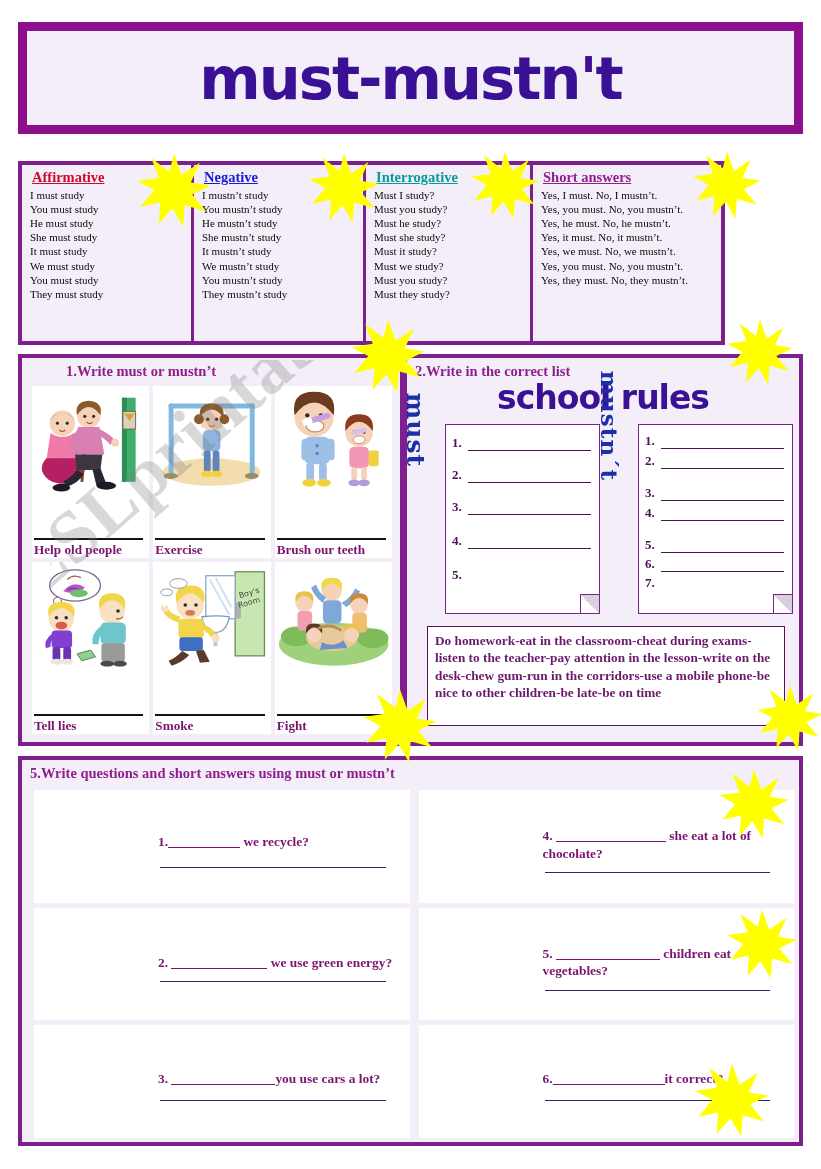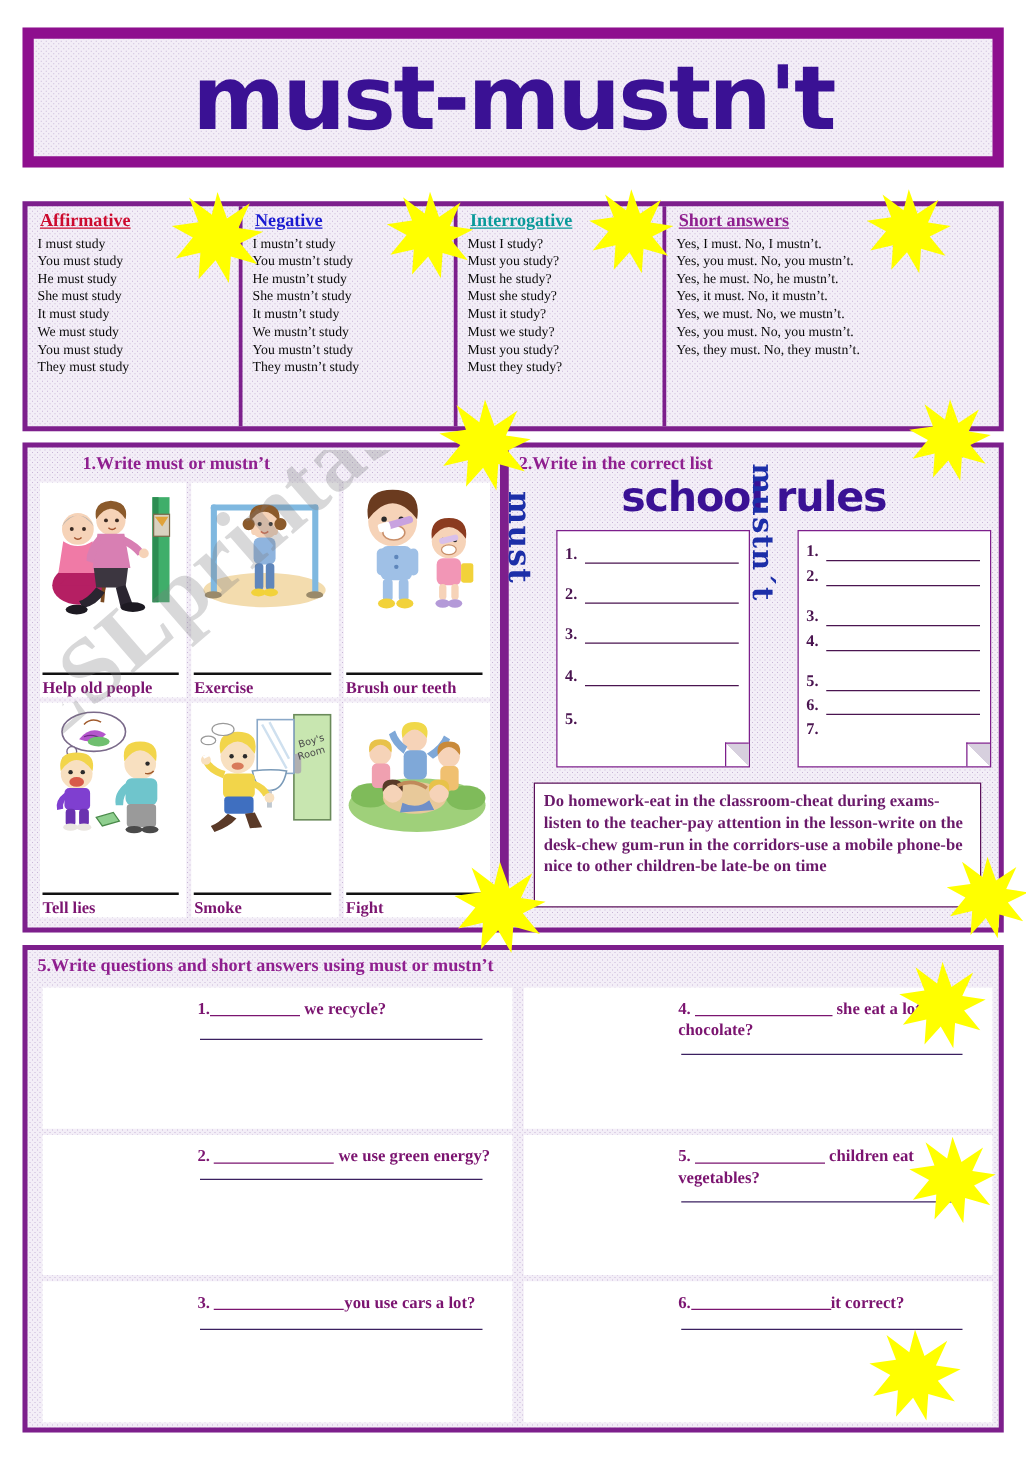--- a/index.html
+++ b/index.html
@@ -23,27 +23,27 @@
   
   .title-banner{
     position:absolute;left:18px;top:22px;width:785px;height:112px;
     border:9px solid #8e0f8e;box-sizing:border-box;
   }
   .title-inner{
     position:absolute;inset:0;display:flex;align-items:center;justify-content:center;
   }
   .title-text{
     font-family:"DejaVu Sans", sans-serif;
-    font-weight:bold;font-size:71px;color:#3a1194;letter-spacing:-2px;
+    font-weight:bold;font-size:59px;color:#3a1194;letter-spacing:-2px;
     line-height:1;white-space:nowrap;
   }
 
   
   .sec-a{
-    position:absolute;left:18px;top:161px;width:785px;height:184px;
+    position:absolute;left:18px;top:161px;width:707px;height:184px;
     border:4px solid #7d1f8c;box-sizing:border-box;
   }
   .sec-a-grid{
     position:absolute;inset:0;display:flex;
   }
   .conj-col{
     position:relative;flex:0 0 auto;padding:5px 0 0 8px;box-sizing:border-box;
     border-right:3px solid #7d1f8c;
   }
   .conj-col:last-child{border-right:none;}
@@ -136,21 +136,21 @@
   
   .sec-c{
     position:absolute;left:18px;top:756px;width:785px;height:390px;
     border:4px solid #7d1f8c;box-sizing:border-box;
   }
   .qgrid{
     position:absolute;left:12px;top:30px;width:760px;height:348px;
     display:grid;grid-template-columns:1fr 1fr;gap:9px;
   }
   .qcol{display:grid;grid-template-rows:1fr 1fr 1fr;gap:5px;}
-  .qrow{background:#ffffff;display:flex;align-items:flex-start;overflow:hidden;}
+  .qrow{background:#ffffff;display:flex;align-items:center;overflow:hidden;}
   .qart{width:118px;flex:0 0 auto;position:relative;overflow:hidden;}
   .qtext{
     flex:1;padding:8px 10px 0 6px;box-sizing:border-box;
     font-weight:bold;font-size:13.4px;color:#7b1470;line-height:1.30;
   }
   .inl-blank{
     display:inline-block;border-bottom:1.4px solid #7b1470;vertical-align:-2px;
   }
   .ans-rule{border-bottom:1.4px solid #3b2060;margin:16px 14px 0 2px;height:0;}
 

